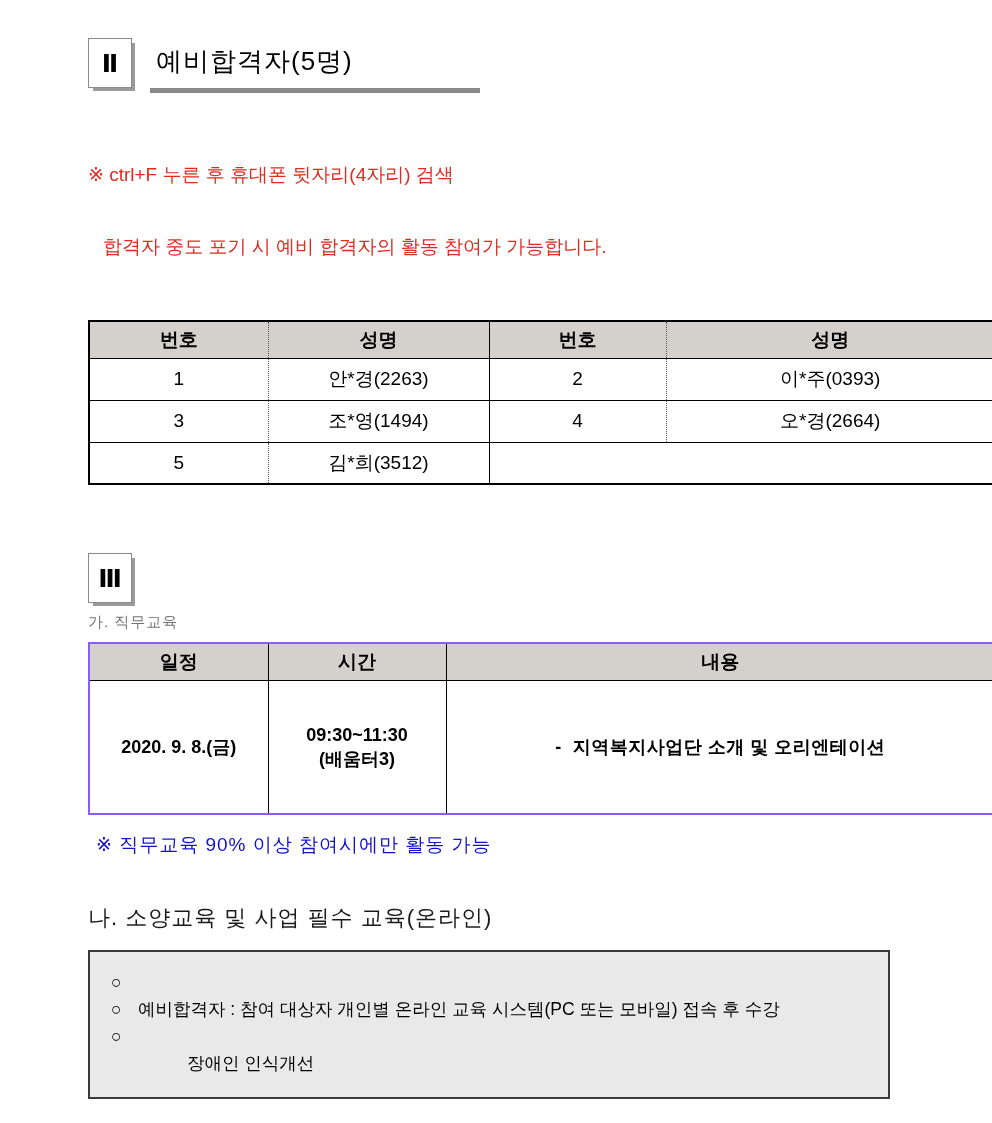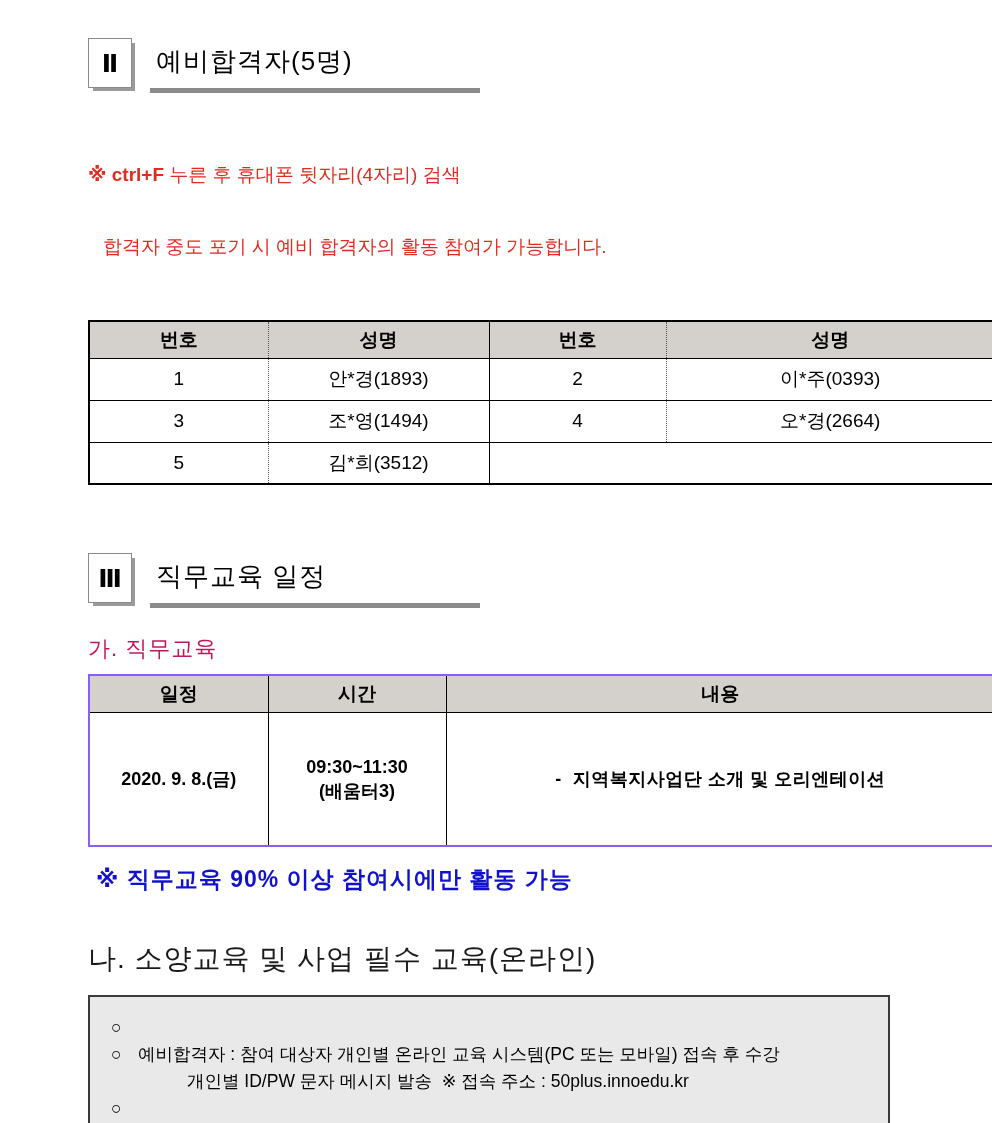--- a/index.html
+++ b/index.html
@@ -16,45 +16,45 @@
   .sec-header{display:flex;align-items:flex-start;}
   .num-box{width:44px;height:50px;background:#fff;border:1px solid #8a8a8a;
     box-shadow:4px 4px 0 -1px #9a9a9a;display:flex;align-items:center;justify-content:center;
     font-size:25px;font-weight:bold;flex:0 0 auto;}
   .title-wrap{margin-left:18px;padding-top:6px;}
   .sec-title{font-size:26px;font-weight:normal;letter-spacing:1px;padding-left:6px;}
   .underline{width:330px;height:5px;background:var(--underline-gray);margin-top:9px;}
 
   
   .red-note{margin-top:22px;font-size:19px;line-height:24px;color:var(--red);white-space:pre-wrap;}
-  .red-note .b{font-weight:bold;}
+  .red-note .b{font-weight:normal;}
   .red-note .line2{padding-left:15px;}
 
   
   table{border-collapse:collapse;table-layout:fixed;width:908px;}
   .t1{margin-top:13px;border:2px solid #000;}
   .t1 th,.t1 td{border-top:1.5px solid #000;text-align:center;vertical-align:middle;font-size:19px;padding:0;}
   .t1 thead th{background:var(--table-header-bg);height:37px;font-weight:bold;}
   .t1 tbody td{height:42px;font-weight:normal;}
   .dv-dot{border-right:1px dotted #555;}
   .dv-solid{border-right:1.5px solid #000;}
 
   .t2{margin-top:10px;border:2px solid #8b5cf6;}
   .t2 th,.t2 td{border:1.5px solid #000;text-align:center;vertical-align:middle;padding:0;}
   .t2 thead th{background:var(--table-header-bg);height:37px;font-size:19px;font-weight:bold;}
   .t2 tbody td{height:134px;font-size:18px;font-weight:bold;}
   .t2 .time-cell div{line-height:24px;}
   .t2 .content-cell{white-space:pre-wrap;letter-spacing:0.5px;}
 
-  .sub-label{margin-top:26px;font-size:22px;color:#be185d;letter-spacing:1px;}
+  .sub-label{margin-top:10px;font-size:15px;color:#737373;letter-spacing:1px;}
 
-  .blue-note{margin-top:17px;padding-left:8px;font-size:23px;font-weight:bold;
+  .blue-note{margin-top:17px;padding-left:8px;font-size:19px;font-weight:normal;
     color:var(--blue);letter-spacing:1px;}
 
-  .sub-label-b{margin-top:45px;font-size:28px;color:#1a1a1a;letter-spacing:1px;}
+  .sub-label-b{margin-top:45px;font-size:22px;color:#1a1a1a;letter-spacing:1px;}
 
   
   .info-box{margin-top:17px;width:802px;border:2px solid #3a3a3a;background:var(--box-bg);
     padding:17px 14px 20px 21px;}
   .box-line{font-size:17.5px;line-height:27px;white-space:pre-wrap;display:flex;}
   .box-line .bullet{width:27px;flex:0 0 auto;}
   .box-line.ind2{padding-left:76px;}
 </style>
 </head>
 <body>
@@ -88,45 +88,41 @@
         <tr>
           <th class="dv-dot">번호</th>
           <th class="dv-solid">성명</th>
           <th class="dv-dot">번호</th>
           <th>성명</th>
         </tr>
       </thead>
       <tbody>
         <tr>
           <td class="dv-dot">1</td>
-          <td class="dv-solid">안*경(1893)</td>
+          <td class="dv-solid">안*경(2263)</td>
           <td class="dv-dot">2</td>
           <td>이*주(0393)</td>
         </tr>
         <tr>
           <td class="dv-dot">3</td>
           <td class="dv-solid">조*영(1494)</td>
           <td class="dv-dot">4</td>
           <td>오*경(2664)</td>
         </tr>
         <tr>
           <td class="dv-dot">5</td>
           <td class="dv-solid">김*희(3512)</td>
           <td colspan="2"></td>
         </tr>
       </tbody>
     </table>
 
     <div class="sec-header" style="margin-top:68px;">
       <div class="num-box">
         <span>Ⅲ</span>
-      </div>
-      <div class="title-wrap">
-        <div class="sec-title">직무교육 일정</div>
-        <div class="underline"></div>
       </div>
     </div>
 
     <div class="sub-label">가. 직무교육</div>
 
     <table class="t2">
       <colgroup>
           <col style="width:179px">
           <col style="width:178px">
           <col>
@@ -150,20 +146,19 @@
       </tbody>
     </table>
 
     <div class="blue-note">※ 직무교육 90% 이상 참여시에만 활동 가능</div>
 
     <div class="sub-label-b">나. 소양교육 및 사업 필수 교육(온라인)</div>
 
     <div class="info-box">
       <div class="box-line"><span class="bullet">○</span></div>
       <div class="box-line"><span class="bullet">○</span><span>예비합격자 : 참여 대상자 개인별 온라인 교육 시스템(PC 또는 모바일) 접속 후 수강</span></div>
-      <div class="box-line ind2"><span>개인별 ID/PW 문자 메시지 발송  ※ 접속 주소 : 50plus.innoedu.kr</span></div>
       <div class="box-line"><span class="bullet">○</span></div>
       <div class="box-line ind2"><span>장애인 인식개선</span></div>
 
     </div>
 
   </div>
 </div>
 
 </body></html>

